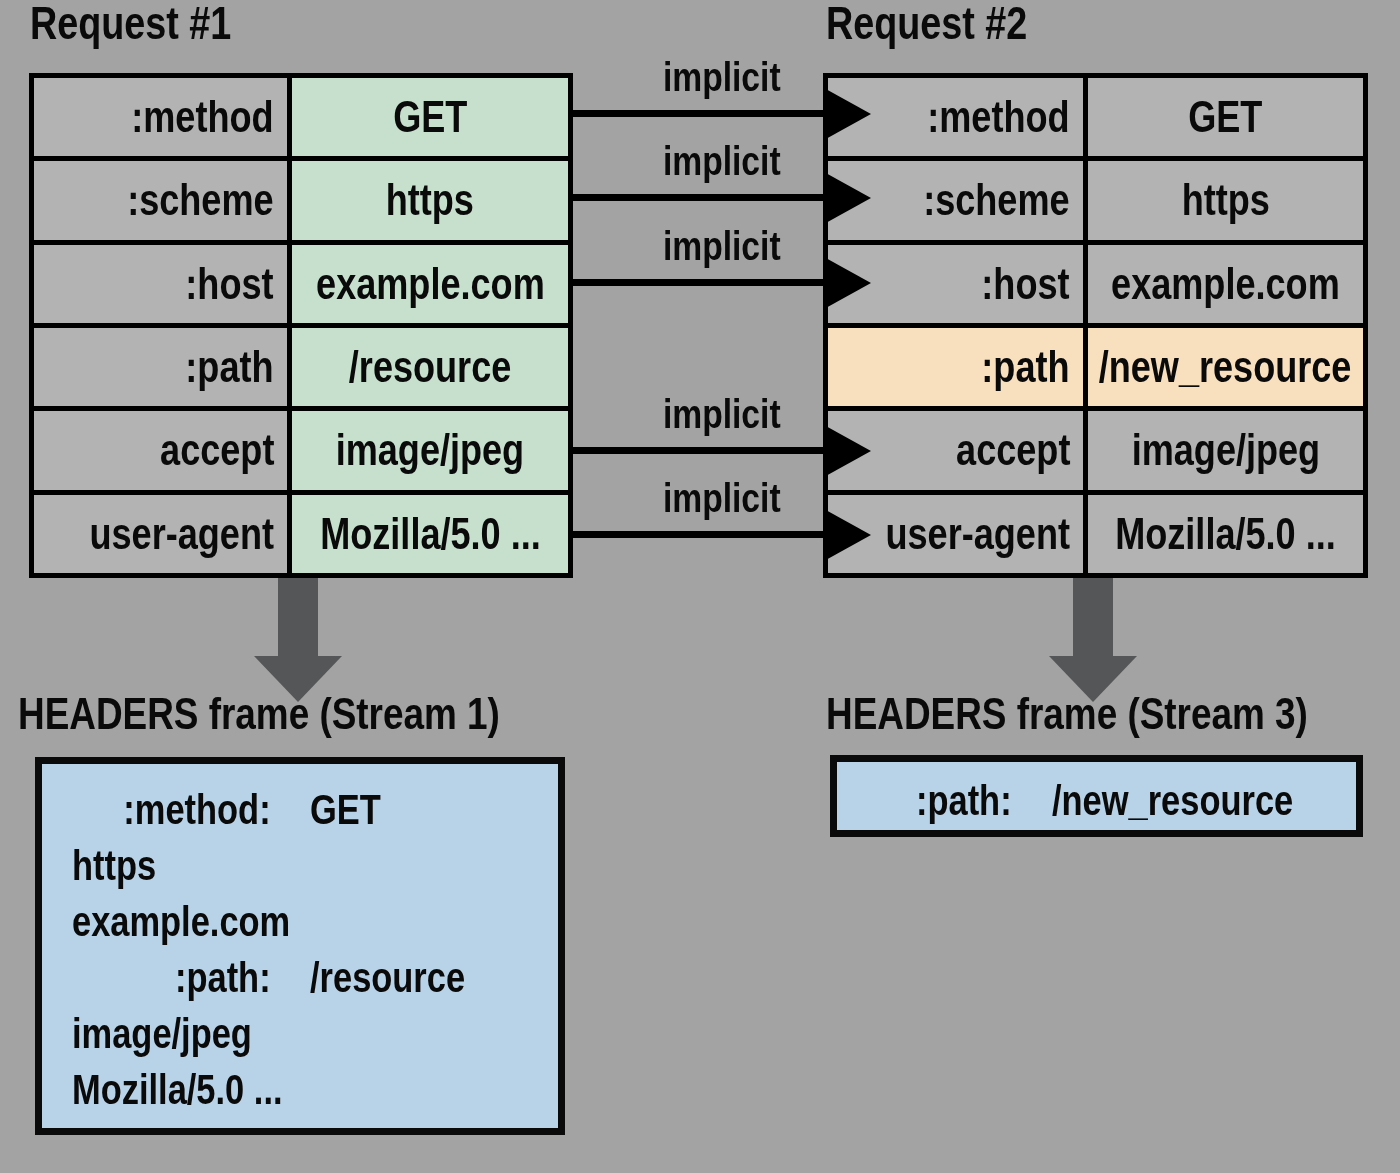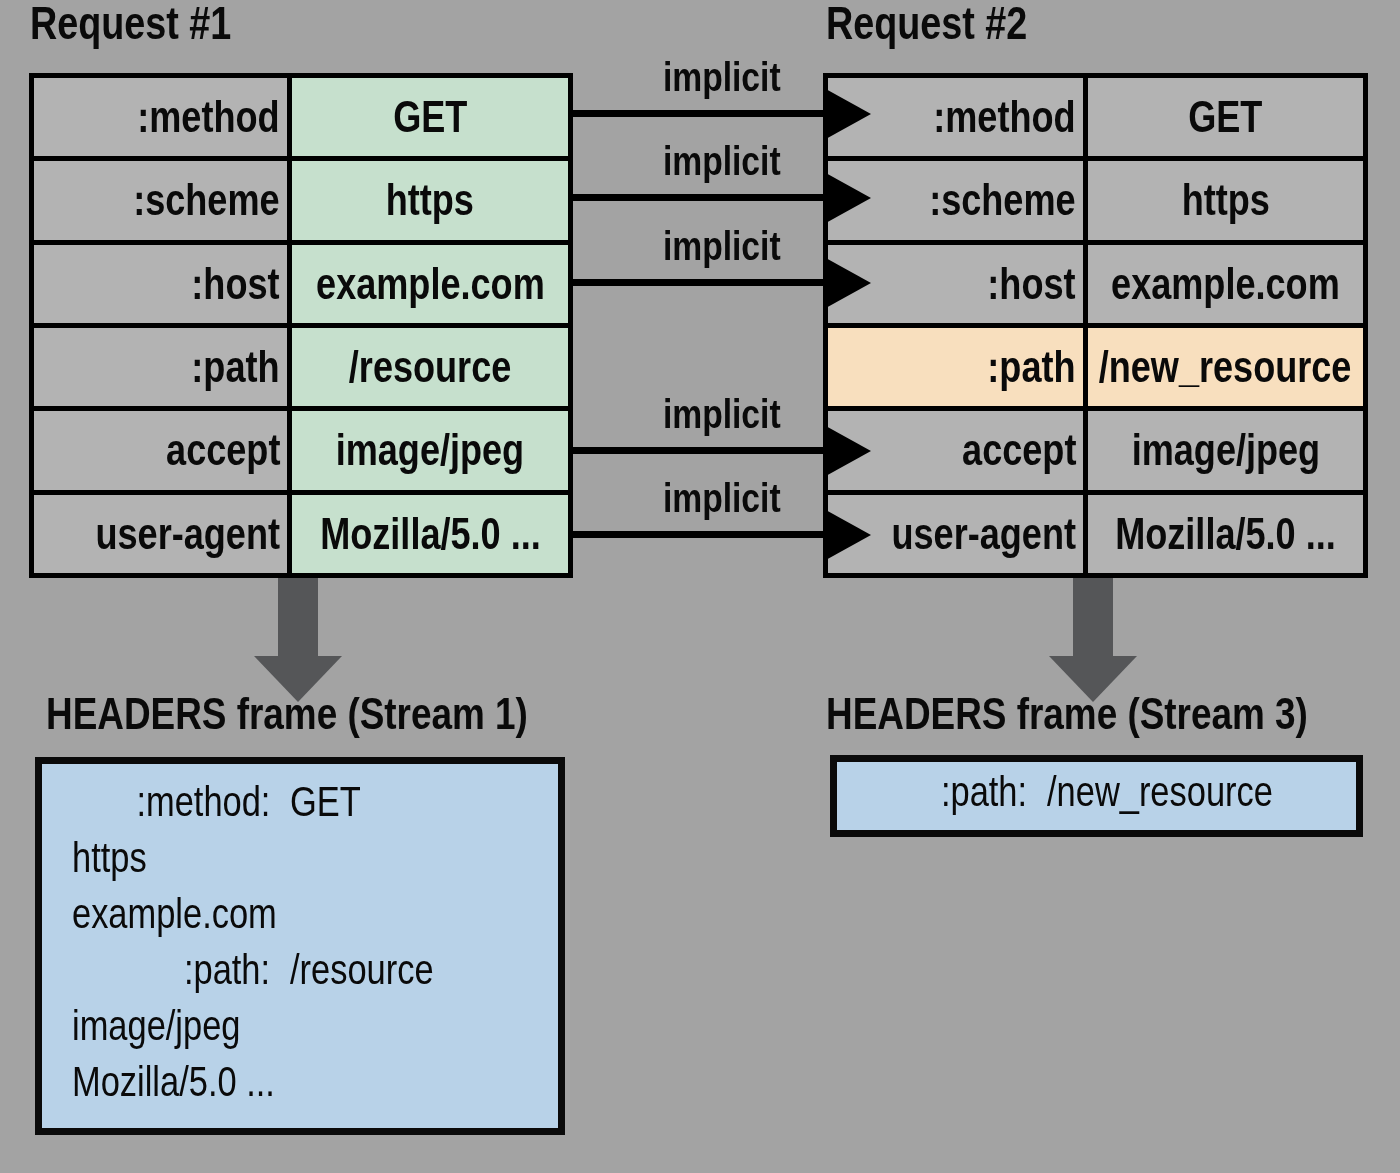--- a/index.html
+++ b/index.html
@@ -17,21 +17,21 @@
   .t-center{transform-origin:center center;}
 
   .title{position:absolute; font-size:46px; font-weight:700;}
   .frame-title{position:absolute; font-size:45px; font-weight:700; z-index:3;}
 
   
   .htable{position:absolute; background:#000; border:5px solid #000; display:grid; grid-template-rows:repeat(6,1fr); gap:5px;}
   .htable.left{left:29px; top:73px; width:544px; height:505px; grid-template-columns:253px 276px;}
   .htable.right{left:823px; top:73px; width:545px; height:505px; grid-template-columns:255px 275px;}
   .cell{display:flex; align-items:center; font-size:44px; font-weight:700;}
-  .cell.key{justify-content:flex-end; padding-right:7px;}
+  .cell.key{justify-content:flex-end; padding-right:13px;}
   .cell.val{justify-content:center; padding:0 4px;}
   .bg-gray{background:var(--cell-gray);}
   .bg-green{background:var(--cell-green);}
   .bg-orange{background:var(--cell-orange);}
 
   
   .harrow{position:absolute; left:573px; width:298px; height:92px; z-index:1;padding-left:39px;}
   .harrow .lbl{position:absolute; left:0; right:0; top:0; height:52px; text-align:center; font-size:41px; font-weight:700;}
   .harrow .line{position:absolute; left:0; right:38px; top:56px; height:7px; background:#000;}
   .harrow .head{position:absolute; right:0; top:34px; width:0; height:0;
@@ -40,21 +40,21 @@
   
   .varrow{position:absolute; width:88px; height:124px; z-index:1;}
   .varrow .shaft{position:absolute; left:24px; top:0; width:40px; height:80px; background:var(--arrow-gray);}
   .varrow .vhead{position:absolute; left:0; top:78px; width:0; height:0;
     border-left:44px solid transparent; border-right:44px solid transparent; border-top:46px solid var(--arrow-gray);}
 
   
   .frame-box{position:absolute; background:var(--frame-blue); border:7px solid var(--ink); z-index:2;}
   .frame-box.left{left:35px; top:757px; width:530px; height:378px; display:flex; flex-direction:column; justify-content:center; padding:14px 10px;}
   .frame-box.right{left:830px; top:755px; width:533px; height:82px; display:flex; align-items:center; padding:0 10px;}
-  .frame-line{display:flex; align-items:flex-start; height:57px; font-size:42px; font-weight:400; width:100%;}
+  .frame-line{display:flex; align-items:flex-end; height:57px; font-size:42px; font-weight:700; width:100%;gap:20px;}
   .frame-line .k{width:44%; text-align:right;}
   .frame-line .v{flex:1; padding-left:20px; text-align:left;}
   .frame-box.right .frame-line .k{width:36%;}
 </style>
 </head>
 <body>
 
 <div class="canvas">
 
   <div class="title" style="left:30px; top:-4px;"><span class="t t-left">Request #1</span></div>
@@ -166,21 +166,21 @@
 
   <div class="varrow" style="left:254px; top:578px;">
     <div class="shaft"></div>
     <div class="vhead"></div>
   </div>
   <div class="varrow" style="left:1049px; top:578px;">
     <div class="shaft"></div>
     <div class="vhead"></div>
   </div>
 
-  <div class="frame-title" style="left:46px; top:688px;"><span class="t t-left">HEADERS frame (Stream 1)</span></div>
+  <div class="frame-title" style="left:18px; top:688px;"><span class="t t-left">HEADERS frame (Stream 1)</span></div>
   <div class="frame-title" style="left:826px; top:688px;"><span class="t t-left">HEADERS frame (Stream 3)</span></div>
 
   <div class="frame-box left">
     <div class="frame-line">
       <div class="k"><span class="t t-right">:method:</span></div>
       <div class="v"><span class="t t-left">GET</span></div>
     </div>
     <div class="frame-line">
       <div class="v"><span class="t t-left">https</span></div>
     </div>

